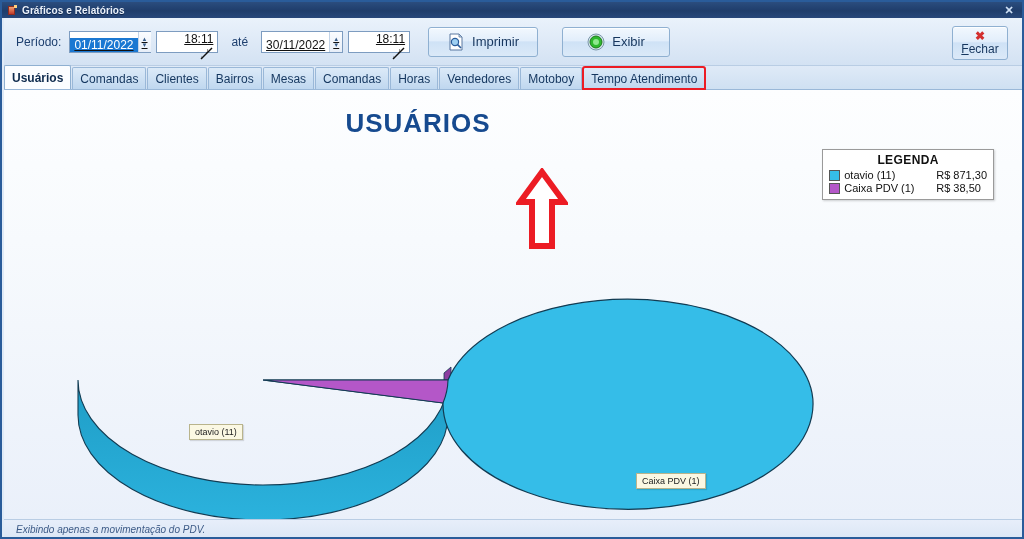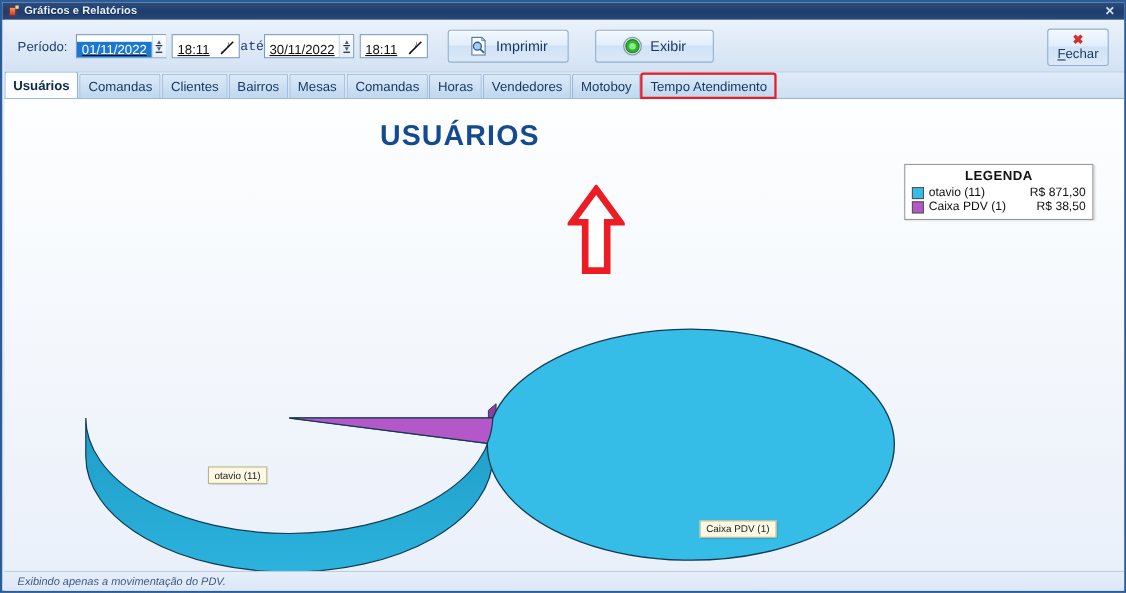--- a/index.html
+++ b/index.html
@@ -58,26 +58,26 @@
   }
   .field .val{padding:0 4px;white-space:nowrap;}
   .field .val.sel{background:#1a78d2;color:#fff;}
   .date-field{width:82px;}
   .spin{
     width:12px;height:20px;flex:0 0 auto;border-left:1px solid #c3d4e8;
     background:linear-gradient(180deg,#fbfdff,#e7eef8);
     display:flex;flex-direction:column;justify-content:center;align-items:center;
     font-size:6px;line-height:6px;color:#3a5f8c;
   }
-  .time-field{width:62px;margin-left:5px;position:relative;justify-content:space-between;}
+  .time-field{width:62px;margin-left:5px;position:relative;justify-content:space-between;flex-direction:column;}
   .clkicon{
     width:15px;height:16px;margin-right:3px;position:relative;flex:0 0 auto;
   }
   .clkicon .sl{position:absolute;left:1px;top:1px;width:13px;height:13px;}
-  .lbl-ate{margin:0 0;font-size:12px;color:#1d3f6e;font-family:Liberation Mono, monospace;}
+  .lbl-ate{margin:0 13px;font-size:12px;color:#1d3f6e;}
 
   .btn{
     box-sizing:border-box;height:30px;
     border:1px solid #8fb0d1;border-radius:3px;
     background:linear-gradient(180deg,#f2f8fe 0%,#e2eefb 45%,#cfe2f6 50%,#dbe9f8 100%);
     display:flex;align-items:center;justify-content:center;
     font-size:13px;color:#16365e;
     box-shadow:0 1px 0 rgba(255,255,255,.8) inset;
   }
   .btn-exibir{width:108px;margin-left:24px;}
@@ -130,21 +130,21 @@
     position:absolute;right:28px;top:59px;
     background:#fff;border:1px solid #9a9a9a;
     box-shadow:1px 1px 2px rgba(0,0,0,.18);
     padding:3px 6px 4px 6px;
     font-size:11px;color:#111;
   }
   .legend .ltitle{text-align:center;font-weight:bold;font-size:12px;margin-bottom:2px;letter-spacing:.4px;}
   .legend .lrow{display:flex;align-items:center;white-space:nowrap;line-height:13px;}
   .legend .sw{width:9px;height:9px;border:1px solid #555;margin-right:4px;flex:0 0 auto;}
   .legend .lname{min-width:84px;}
-  .legend .lval{flex:1;text-align:right;padding-left:8px;}
+  .legend .lval{flex:1;padding-left:8px;}
 
   .pielabel{
     position:absolute;
     background:#fbf8e3;border:1px solid #b9b48c;
     font-size:9px;color:#222;padding:2px 5px;white-space:nowrap;
     box-shadow:1px 1px 1px rgba(0,0,0,.12);
   }
   #lbl-otavio{left:185px;top:334px;}
   #lbl-caixa{left:632px;top:383px;}
 

